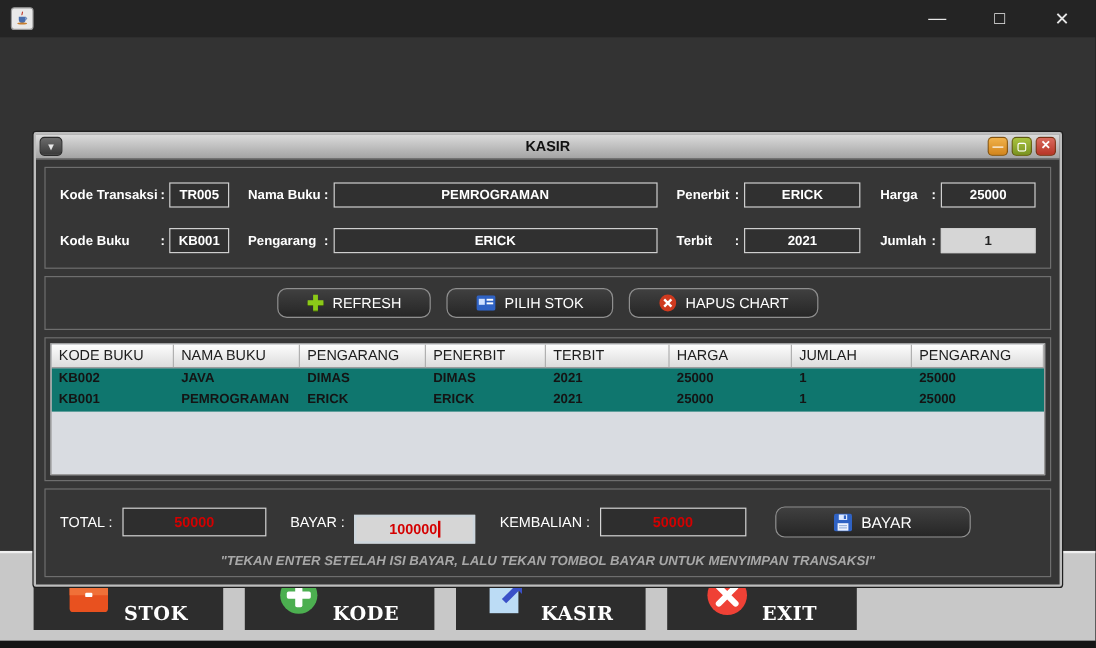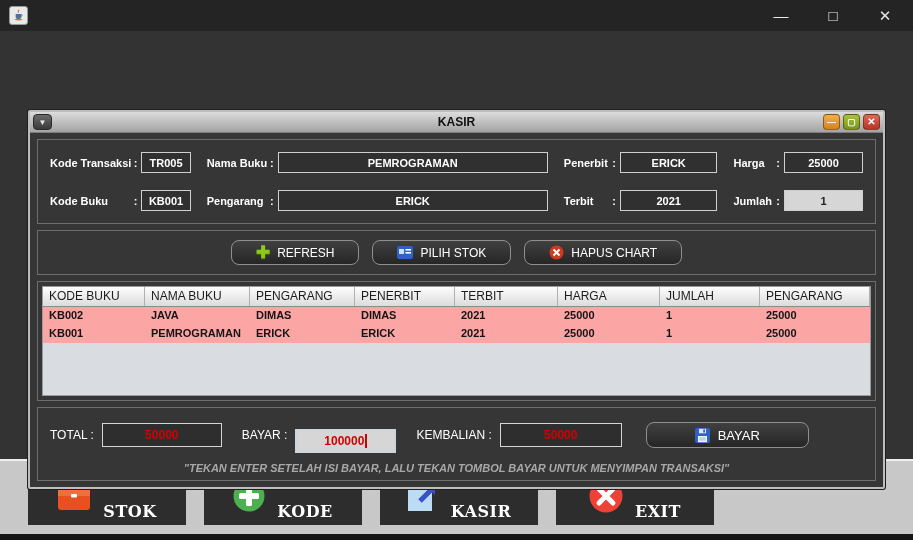--- a/index.html
+++ b/index.html
@@ -70,21 +70,21 @@
                 text-shadow:0 1px 0 #4c7306; }
 
   
   .table-wrap { flex:1; border:1px solid #6e6e6e; padding:4px; }
   .table-inner { width:100%; height:100%; background:#d9dce1; border:1px solid #9a9a9a;
                  display:flex; flex-direction:column; overflow:hidden; }
   .thead { display:flex; background:linear-gradient(#fdfdfd,#dcdcdc);
            border-bottom:1px solid #8c8c8c; height:20px; flex:0 0 20px; }
   .th { font-size:12px; color:#1c1c1c; padding:2px 6px; border-right:1px solid #b0b0b0;
         white-space:nowrap; overflow:hidden; }
-  .trow { display:flex; background:#fca5a5; height:18px; flex:0 0 18px; }
+  .trow { display:flex; background:#0f766e; height:18px; flex:0 0 18px; }
   .td { font-size:11px; font-weight:bold; color:#141414; padding:2px 6px;
         white-space:nowrap; overflow:hidden; }
   .c0{width:102px;} .c1{width:105px;} .c2{width:105px;} .c3{width:100px;}
   .c4{width:103px;} .c5{width:102px;} .c6{width:100px;} .c7{flex:1;}
 
   
   .pay-panel { padding:9px 12px 6px; }
   .pay-row { display:flex; align-items:center; }
   .pay-lbl { color:#fff; font-size:12px; white-space:pre; }
   .pay-field { height:24px; border:1px solid #d5d5d5; background:#2e2e2e; color:#d40000;

